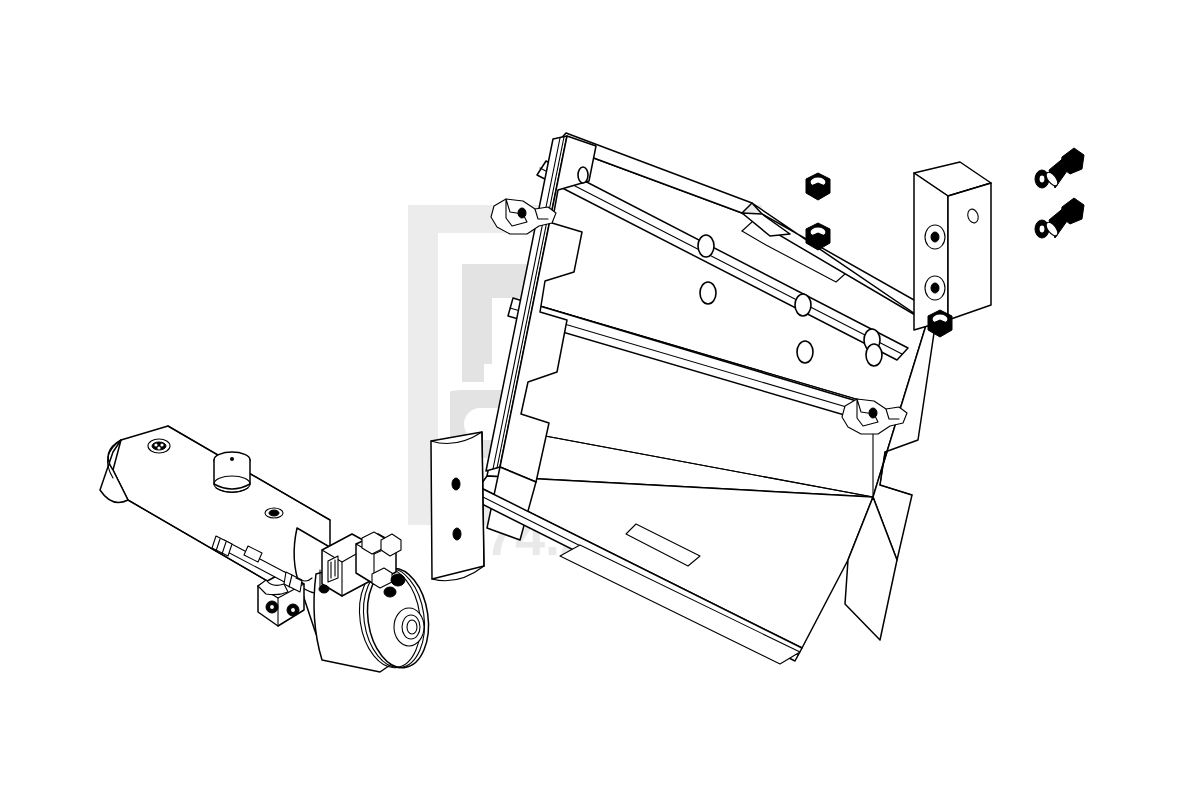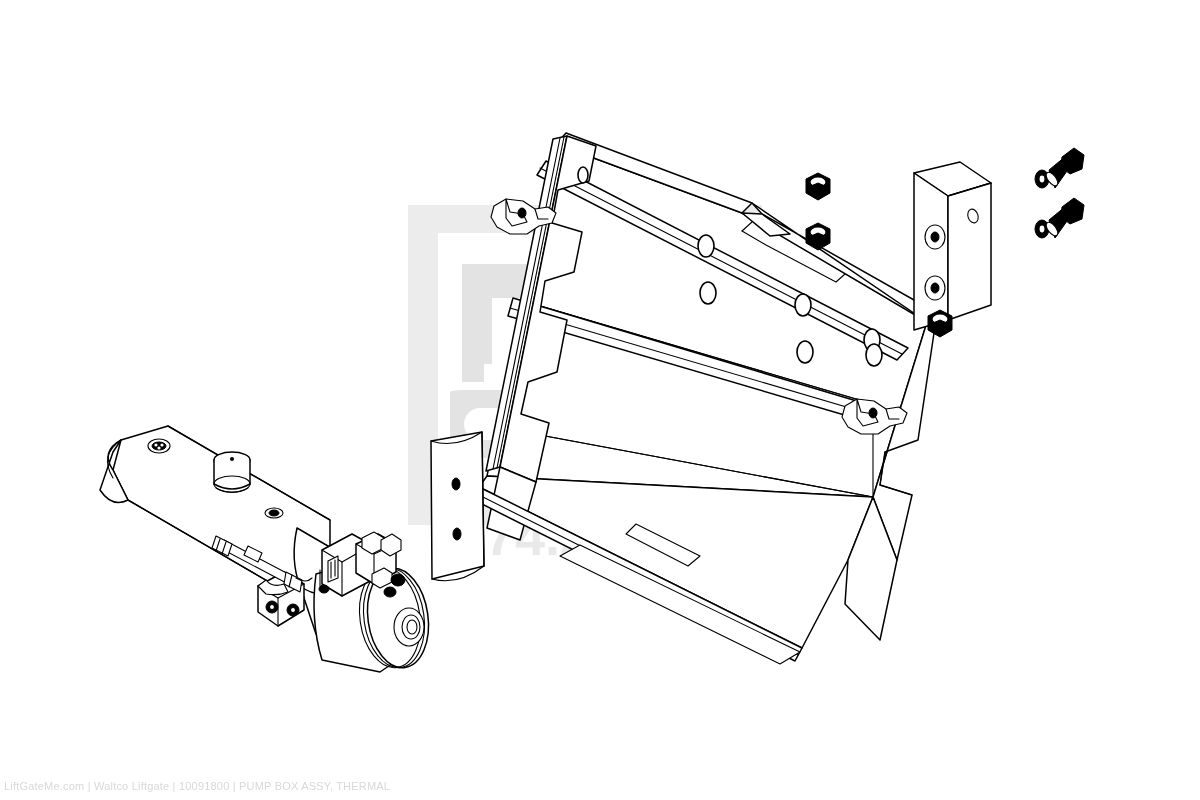--- a/index.html
+++ b/index.html
@@ -300,15 +300,14 @@
       <path class="fillw-t" d="M248 546 L262 553 L258 562 L244 555 Z"></path>
       <path class="fillw-t" d="M286 572 L302 580 L300 592 L284 584 Z"></path>
       <path class="ln-thin" d="M292 575 L289 587"></path>
 
       <path class="fillw-t" d="M284 584 Q272 588 266 580 L258 586 L266 594 Q278 596 288 592 Z"></path>
       <path class="ln-thin" d="M296 578 Q306 584 312 578"></path>
     </g>
 
   </svg>
 
-  <div class="footer">LiftGateMe.com | Waltco Liftgate | 10091800 | PUMP BOX ASSY, THERMAL</div>
 
 </div>
 
 </body></html>

